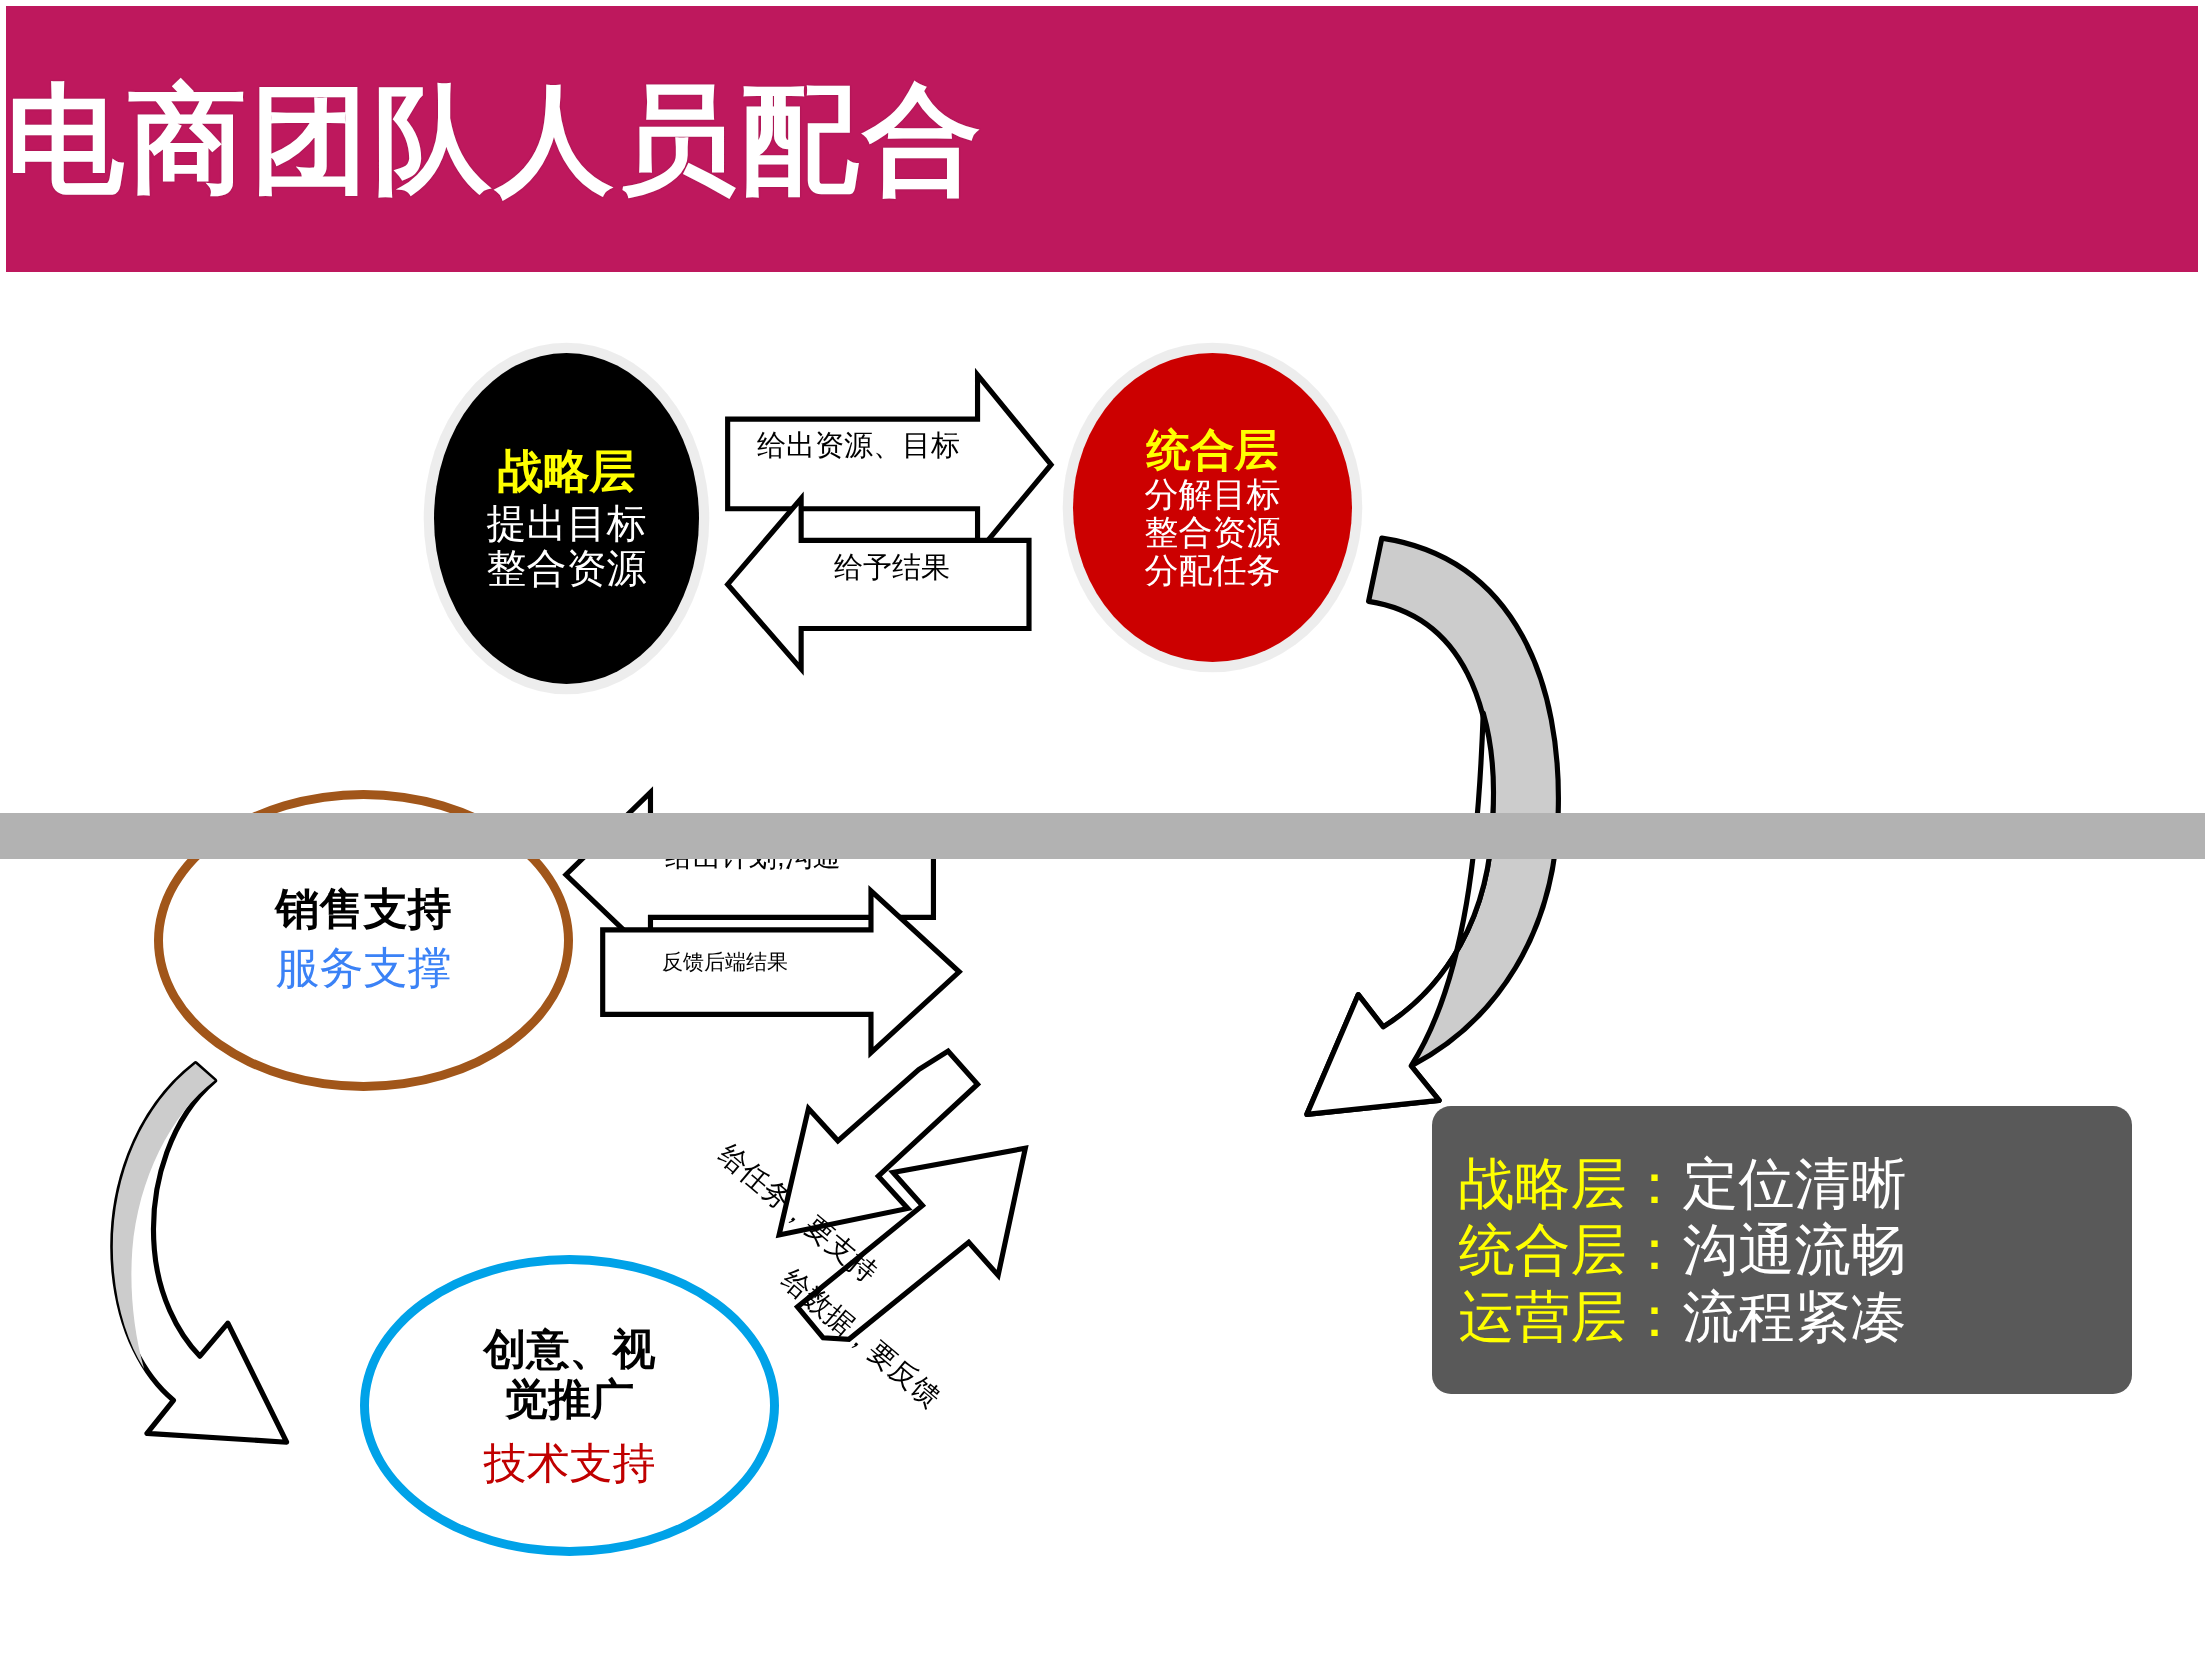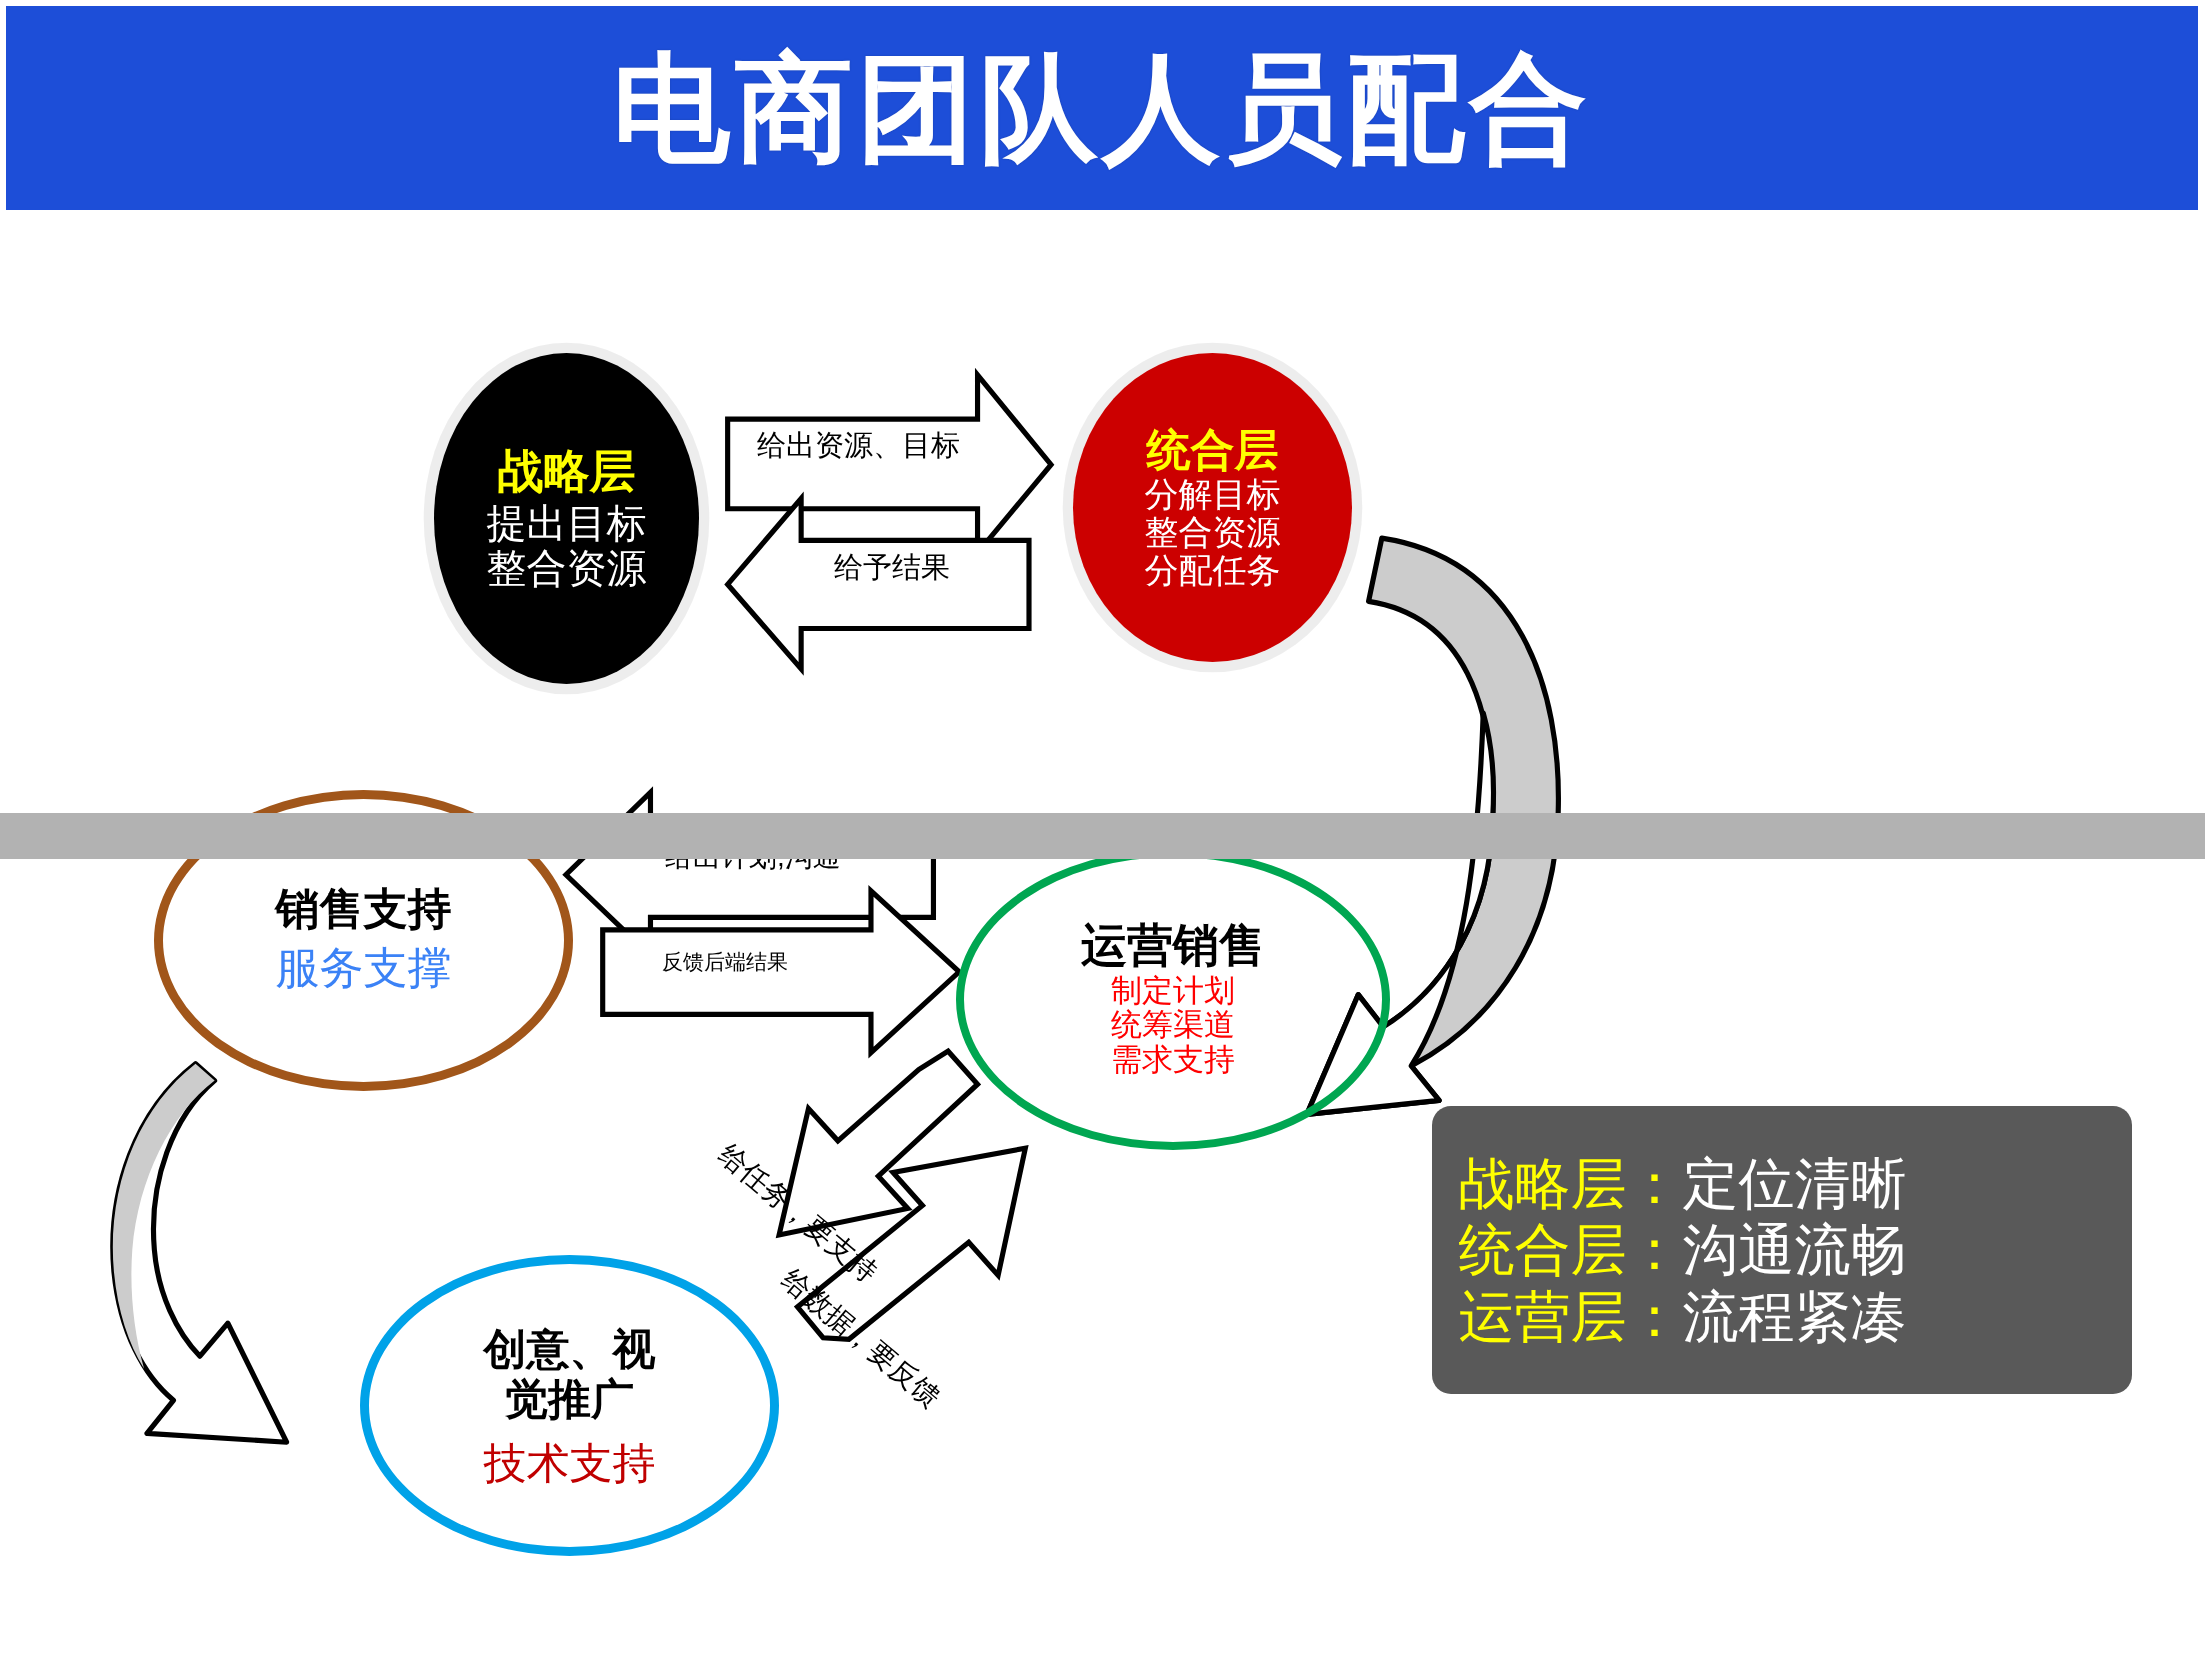--- a/index.html
+++ b/index.html
@@ -16,25 +16,24 @@
     overflow: hidden;
     font-family: "Liberation Sans", "DejaVu Sans", sans-serif;
   }
 
   
   #title-banner {
     position: absolute;
     left: 5.9px;
     top: 5.9px;
     width: 2192px;
-    height: 204px;
-    background: #1d4ed8;
+    height: 266px;
+    background: #be185d;
     display: flex;
     align-items: center;
-    justify-content: center;
   }
   #title-text {
     color: #ffffff;
     font-size: 118px;
     font-weight: bold;
     letter-spacing: 4.4px;
     line-height: 1;
     white-space: nowrap;
     text-shadow: 0 0 2.2px rgba(0,0,0,0.18);
   }
@@ -240,26 +239,20 @@
     <div class="line">分解目标</div>
     <div class="line">整合资源</div>
     <div class="line">分配任务</div>
   </div>
 
   <div class="node" id="node-sales">
     <div class="head">销售支持</div>
     <div class="line">服务支撑</div>
   </div>
 
-  <div class="node" id="node-operation">
-    <div class="head">运营销售</div>
-    <div class="line">制定计划</div>
-    <div class="line">统筹渠道</div>
-    <div class="line">需求支持</div>
-  </div>
 
   <div class="node" id="node-creative">
     <div class="head">创意、视</div>
     <div class="head">觉推广</div>
     <div class="line">技术支持</div>
   </div>
 
   <div id="watermark-band"></div>
 
   <div id="summary-panel">

